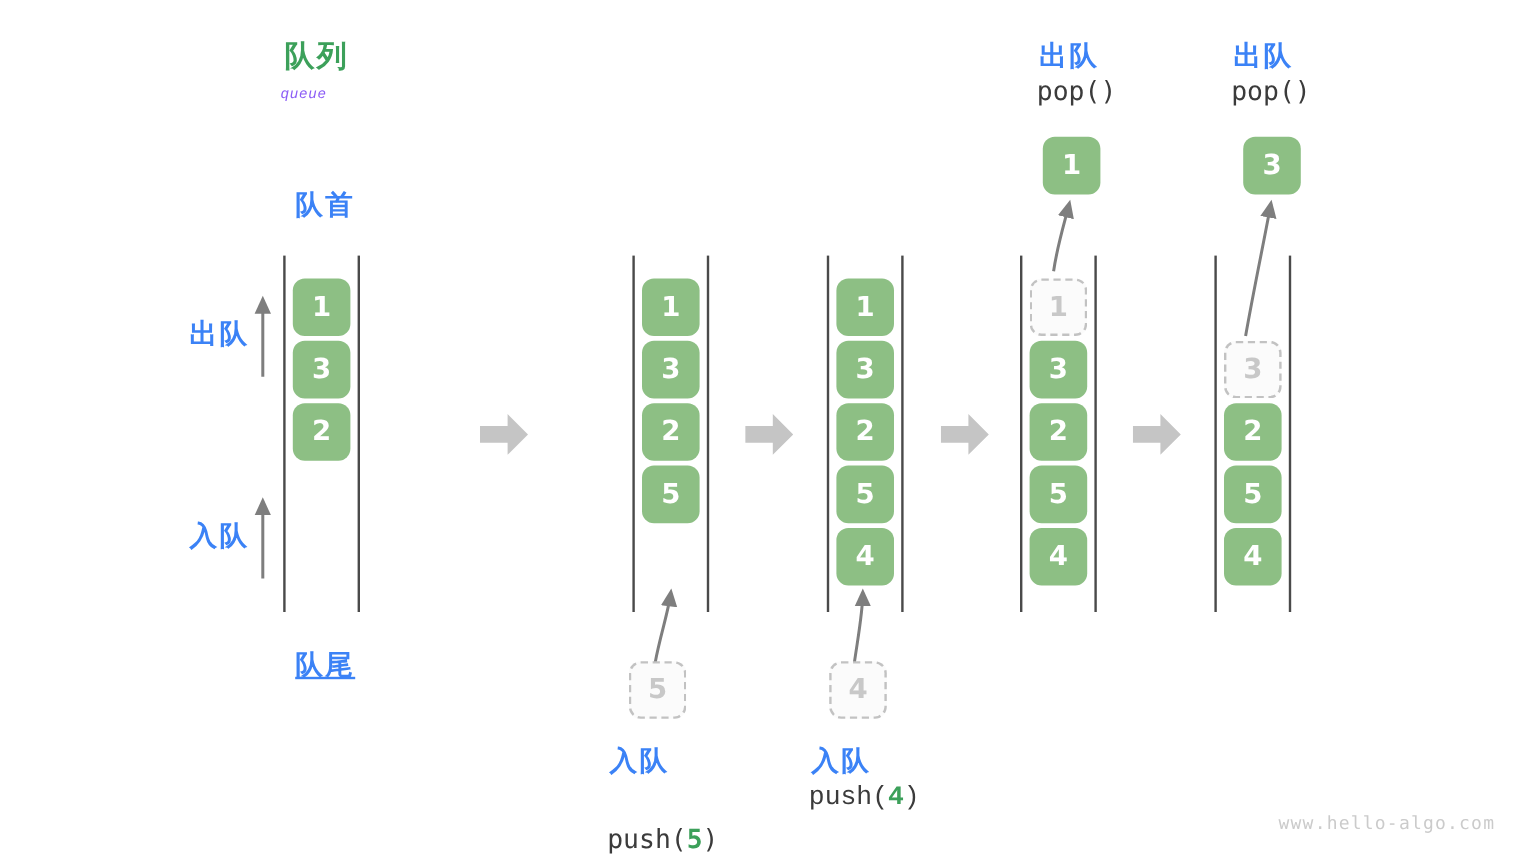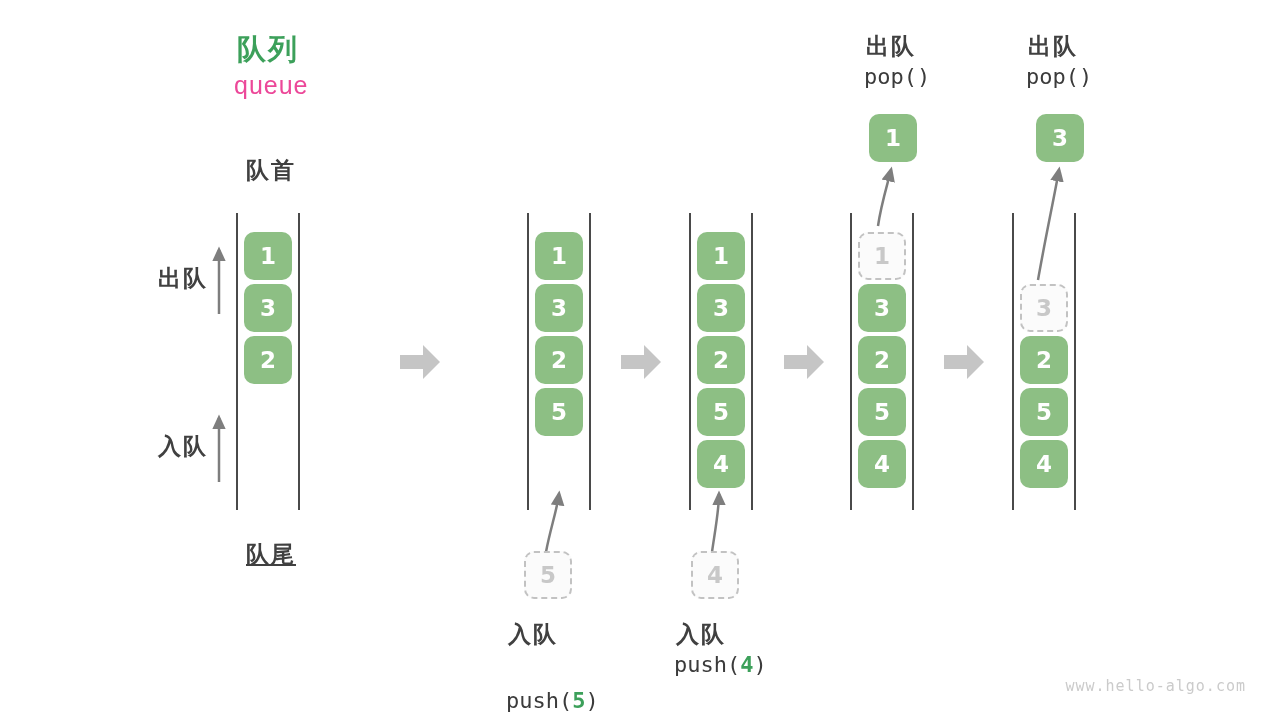--- a/index.html
+++ b/index.html
@@ -1,23 +1,23 @@
 <!DOCTYPE html>
 <html><head>
 <meta charset="utf-8">
 <style>
   html,body { margin:0; padding:0; background:#ffffff; }
   .canvas {
     position:relative; width:1280px; height:720px; background:#ffffff;
     font-family:"Liberation Sans", sans-serif; overflow:hidden;
   }
   .abs { position:absolute; }
-  .title-zh { font-size:29px; font-weight:bold; color:#3CA05A; letter-spacing:2px; }
-  .subtitle { font-size:25px; color:#ec4899; letter-spacing:1px; }
-  .zh-label { font-size:23px; font-weight:bold; color:#404040; letter-spacing:2px; }
+  .title-zh { font-size:25px; font-weight:bold; color:#3CA05A; letter-spacing:2px; }
+  .subtitle { font-size:12px; color:#8b5cf6; letter-spacing:1px;font-style:italic; }
+  .zh-label { font-size:23px; font-weight:bold; color:#3b82f6; letter-spacing:2px; }
   .code {
     font-family:"DejaVu Sans Mono", "Liberation Mono", monospace;
     font-size:22px; color:#3B3B3B; white-space:nowrap;
   }
   .code .arg { color:#3CA05A; font-weight:bold; }
   .wall { position:absolute; width:2px; height:297px; top:213px; background:#4A4A4A; }
   .box {
     position:absolute; width:48px; height:48px; border-radius:10px;
     background:#8DBF84; color:#FFFFFF;
     display:flex; align-items:center; justify-content:center;
@@ -99,21 +99,21 @@
     <div class="box" style="left:697px; top:232px;">1</div>
     <div class="box" style="left:697px; top:284px;">3</div>
     <div class="box" style="left:697px; top:336px;">2</div>
     <div class="box" style="left:697px; top:388px;">5</div>
     <div class="box" style="left:697px; top:440px;">4</div>
     <svg class="abs" style="left:698px; top:486px;" width="36" height="70">
       <path d="M 14 66 C 17 45 21 24 21 8" stroke="#7E7E7E" stroke-width="2.5" fill="none" marker-end="url(#arrow-gray)"></path>
     </svg>
     <div class="box dashed" style="left:691px; top:551px;">4</div>
     <div class="abs zh-label" style="left:676px; top:619px;">入队</div>
-    <div class="abs code" style="left:674px; top:652px;"><span>push(</span><span class="arg">4</span><span>)</span></div>
+    <div class="abs code" style="left:674px; top:652px;font-family:Liberation Mono, monospace;"><span>push(</span><span class="arg">4</span><span>)</span></div>
   </div>
 
   <svg class="abs" style="left:784px; top:343px;" width="42" height="38">
     <polygon points="0,12 23,12 23,2 40,19 23,36 23,26 0,26" fill="#C5C5C5"></polygon>
   </svg>
 
   <div>
     <div class="abs zh-label" style="left:866px; top:31px;">出队</div>
     <div class="abs code" style="left:864px; top:64px;">pop()</div>
     <div class="box" style="left:869px; top:114px;">1</div>

